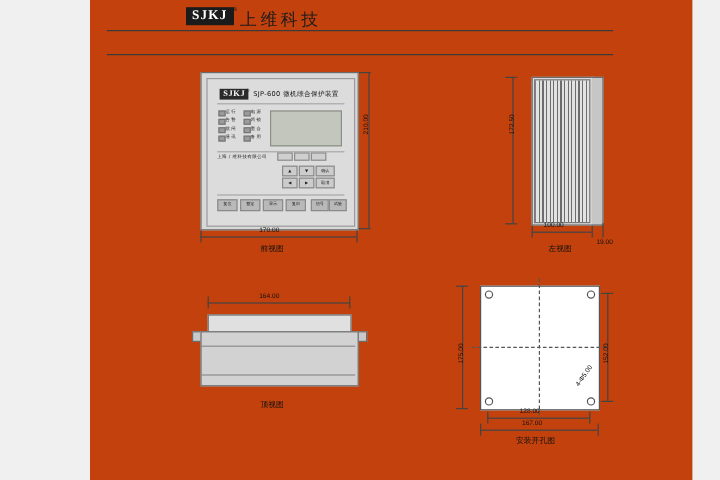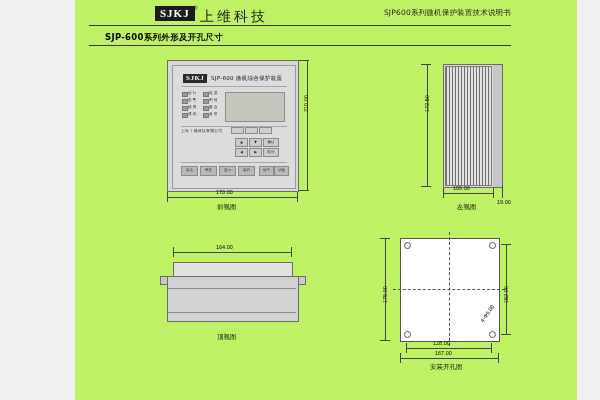--- a/index.html
+++ b/index.html
@@ -3,21 +3,21 @@
 <meta charset="utf-8">
 <style>
   html,body{margin:0;padding:0;}
   body{
     width:600px;height:400px;overflow:hidden;
     background:#f0f0f0;
     font-family:"Liberation Sans", sans-serif;
   }
   .page{
     position:absolute;left:75px;top:0;width:502px;height:400px;
-    background:#bef264;
+    background:#c2410c;
   }
   
   .hdr{
     position:absolute;left:0;top:0;width:450px;height:26px;
   }
   .hdr-rule{
     position:absolute;left:14px;top:25px;width:422px;height:1px;
     background:#3a3a3a;
   }
   .logo-box{
@@ -159,25 +159,23 @@
 </style>
 </head>
 <body>
 
 <div class="page">
 
   <div class="hdr">
     <div class="logo-box">SJKJ</div>
     <div class="logo-sup">®</div>
     <div class="logo-cn">上维科技</div>
-    <div class="hdr-title">SJP600系列微机保护装置技术说明书</div>
   </div>
   <div class="hdr-rule"></div>
 
-  <div class="sec-title">SJP-600系列外形及开孔尺寸</div>
   <div class="sec-rule"></div>
 
   <div class="front">
     <div class="front-inner">
 
       <div class="fp-logo">SJKJ</div>
       <div class="fp-logo-sup">®</div>
       <div class="fp-title">SJP-600  微机综合保护装置</div>
       <div class="fp-rule"></div>
 

